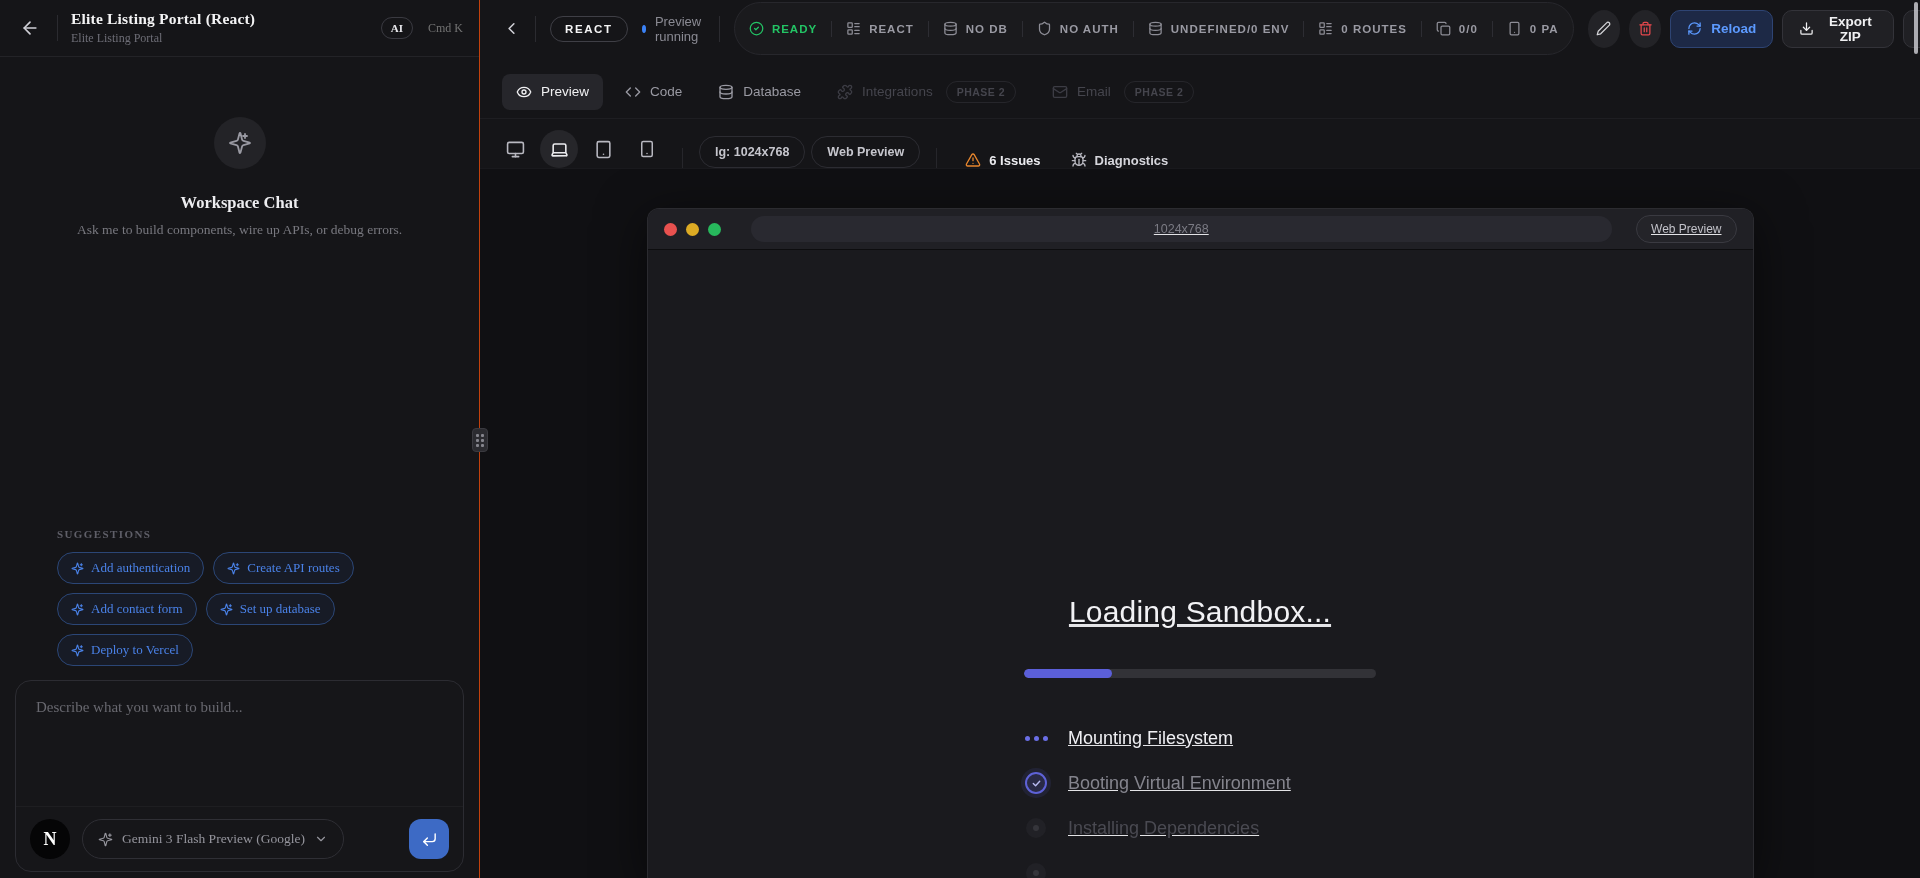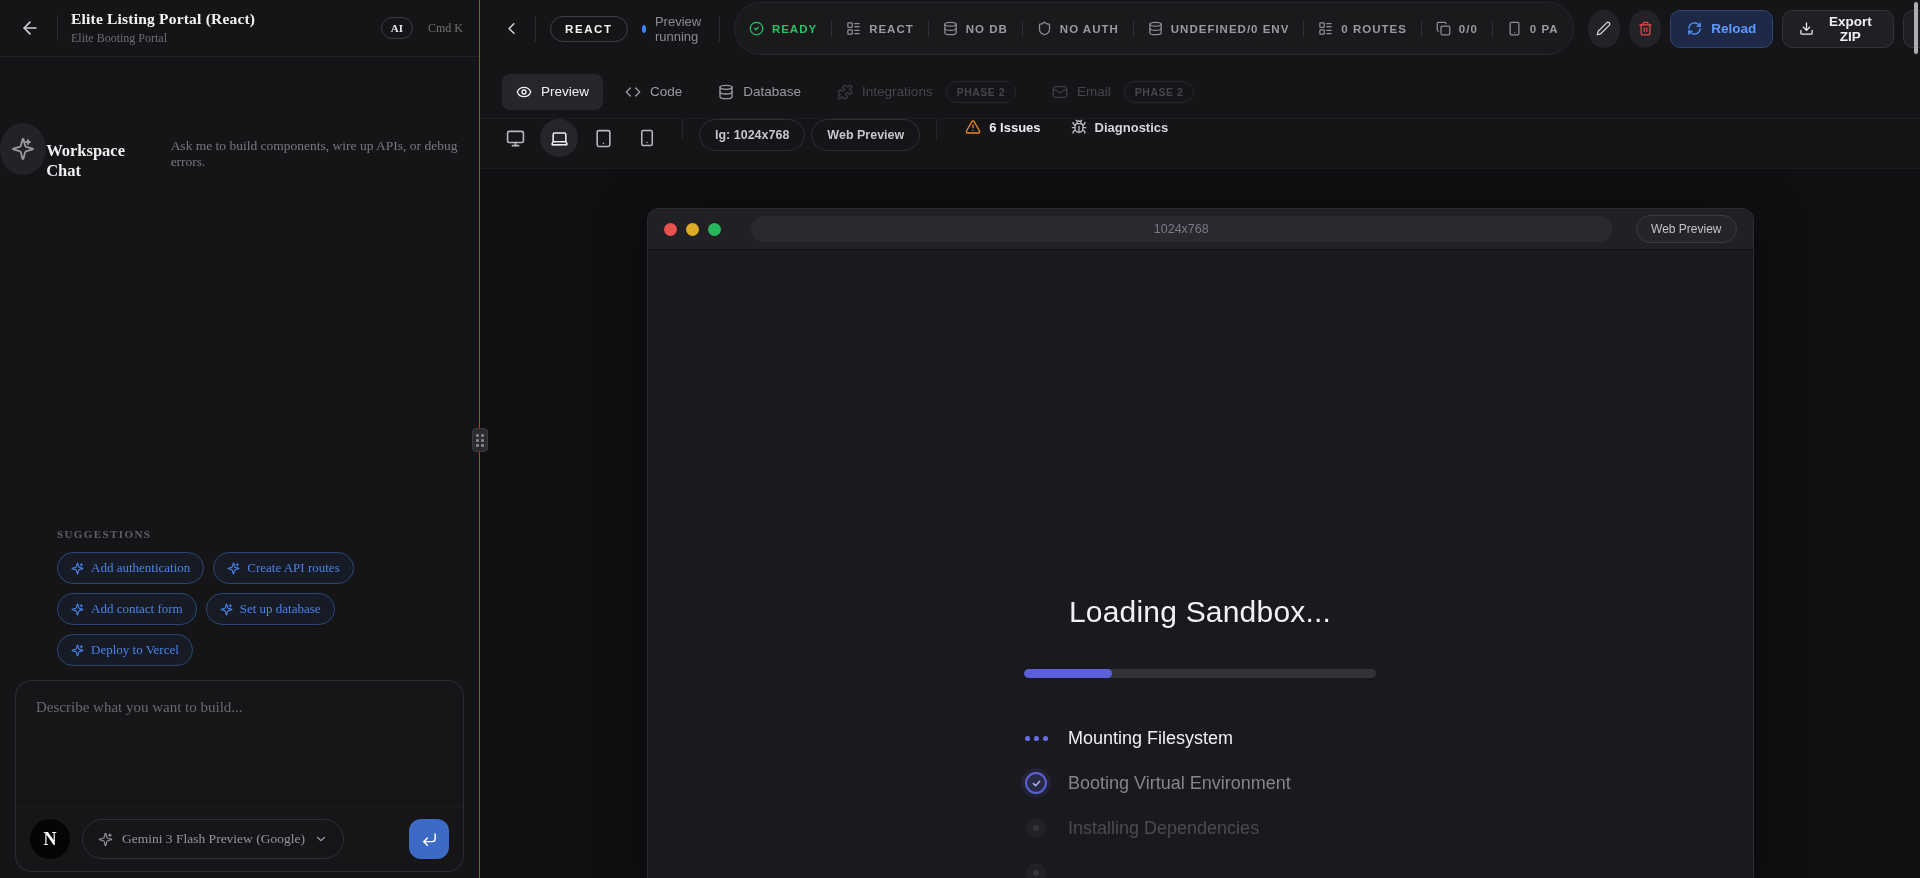--- a/index.html
+++ b/index.html
@@ -38,21 +38,21 @@
   .sb-titles { display:flex; flex-direction:column; gap:3px; }
   .sb-title { font-size:15.5px; font-weight:700; color:#f4f4f5; letter-spacing:.2px; }
   .sb-subtitle { font-size:12px; color:#6e6e77; }
   .ai-badge {
     border:1px solid #3a3a41; border-radius:999px;
     padding:4px 9px; font-size:11px; font-weight:700; color:#e8e8ec;
   }
   .cmdk { font-size:12px; color:#737373; margin-left:2px; }
 
   .sb-empty {
-    display:flex; align-items:center;
+    display:flex; flex-direction:column; align-items:center;
     padding-top:60px; text-align:left;
   }
   .icon-circle {
     width:52px; height:52px; border-radius:50%;
     background:#232327; color:#9a9aa3;
     display:flex; align-items:center; justify-content:center;
   }
   .ws-title { margin-top:24px; font-size:16.5px; font-weight:600; color:#ededf0; }
   .ws-desc { margin-top:9px; font-size:13.5px; color:#78787f; padding:0 20px; }
 
@@ -154,21 +154,21 @@
   }
   .tab.active { background:#26262b; color:#f0f0f2; }
   .tab.disabled { color:#45454d; }
   .tab.disabled svg { color:#3c3c44; }
   .phase-pill {
     border:1px solid #26262b; border-radius:999px; padding:4px 10px;
     font-size:10.5px; font-weight:600; letter-spacing:.5px; color:#45454d; margin-left:4px;
   }
 
   .toolbar {
-    height:50px; flex-shrink:0; display:flex; align-items:flex-start;
+    height:50px; flex-shrink:0; display:flex; align-items:flex-end;
     padding-left:16px; gap:6px; border-bottom:1px solid #19191d;
   }
   .dev-btn {
     width:38px; height:38px; border-radius:999px; border:none; cursor:pointer;
     background:transparent; color:#b8b8c0;
     display:flex; align-items:center; justify-content:center;
   }
   .dev-btn.active { background:#26262a; color:#ececef; }
   .tb-sep { width:1px; height:20px; background:#26262b; margin:0 10px; }
   .tb-pill {
@@ -190,20 +190,21 @@
     flex:1; background:#101013; display:flex; justify-content:center;
     padding-top:39px; overflow:hidden;
   }
   .window {
     width:1107px; height:670px;
     border:1px solid #2b2b30; border-bottom:none;
     border-radius:12px 12px 0 0;
     box-shadow:0 10px 50px rgba(0,0,0,0.55);
     display:flex; flex-direction:column; overflow:hidden;
     background:#1a1a1e;
+    text-decoration:underline;
   }
   .chrome {
     height:41px; flex-shrink:0; background:#202025;
     border-bottom:1px solid #0d0d0f;
     display:flex; align-items:center; padding:0 16px;
   }
   .lights { display:flex; gap:9px; }
   .light { width:13px; height:13px; border-radius:50%; }
   .light.red { background:#e8514f; }
   .light.yellow { background:#ddab24; }
@@ -267,21 +268,21 @@
         <span>
           <svg width="20" height="20" viewBox="0 0 24 24" fill="none" stroke="currentColor" stroke-width="2" stroke-linecap="round" stroke-linejoin="round">
               <path d="m12 19-7-7 7-7"></path>
               <path d="M19 12H5"></path>
             </svg>
         </span>
       </button>
       <div class="vdiv"></div>
       <div class="sb-titles">
         <div class="sb-title">Elite Listing Portal (React)</div>
-        <div class="sb-subtitle">Elite Booting Portal</div>
+        <div class="sb-subtitle">Elite Listing Portal</div>
       </div>
       <div class="spacer"></div>
       <span class="ai-badge">AI</span>
       <span class="cmdk">Cmd K</span>
     </div>
 
     <div class="sb-empty">
       <div class="icon-circle">
         <svg width="24" height="24" viewBox="0 0 24 24" fill="none" stroke="currentColor" stroke-width="1.8" stroke-linecap="round" stroke-linejoin="round">
             <path d="M9.937 15.5A2 2 0 0 0 8.5 14.063l-6.135-1.582a.5.5 0 0 1 0-.962L8.5 9.936A2 2 0 0 0 9.937 8.5l1.582-6.135a.5.5 0 0 1 .963 0L14.063 8.5A2 2 0 0 0 15.5 9.937l6.135 1.581a.5.5 0 0 1 0 .964L15.5 14.063a2 2 0 0 0-1.437 1.437l-1.582 6.135a.5.5 0 0 1-.963 0z"></path>

